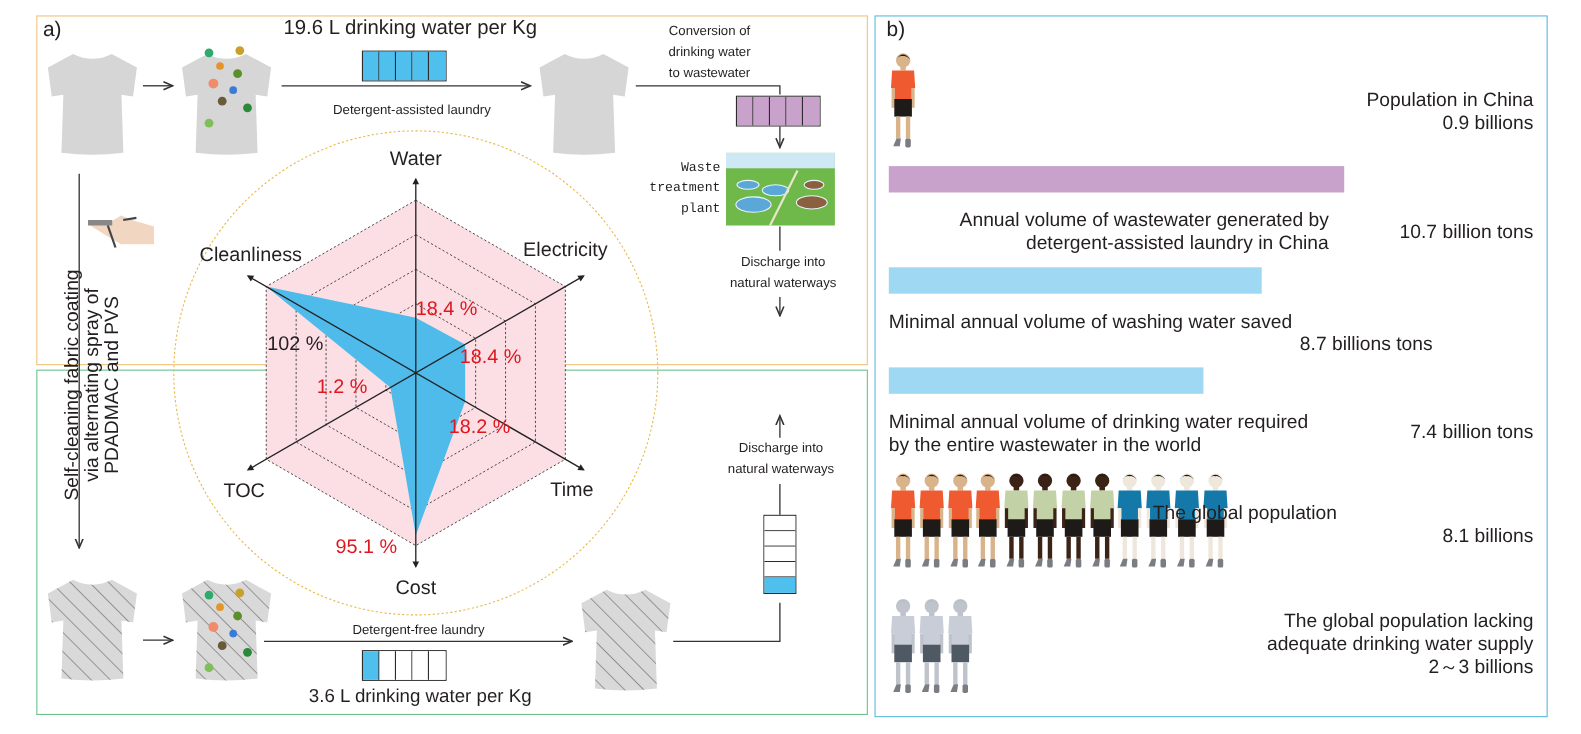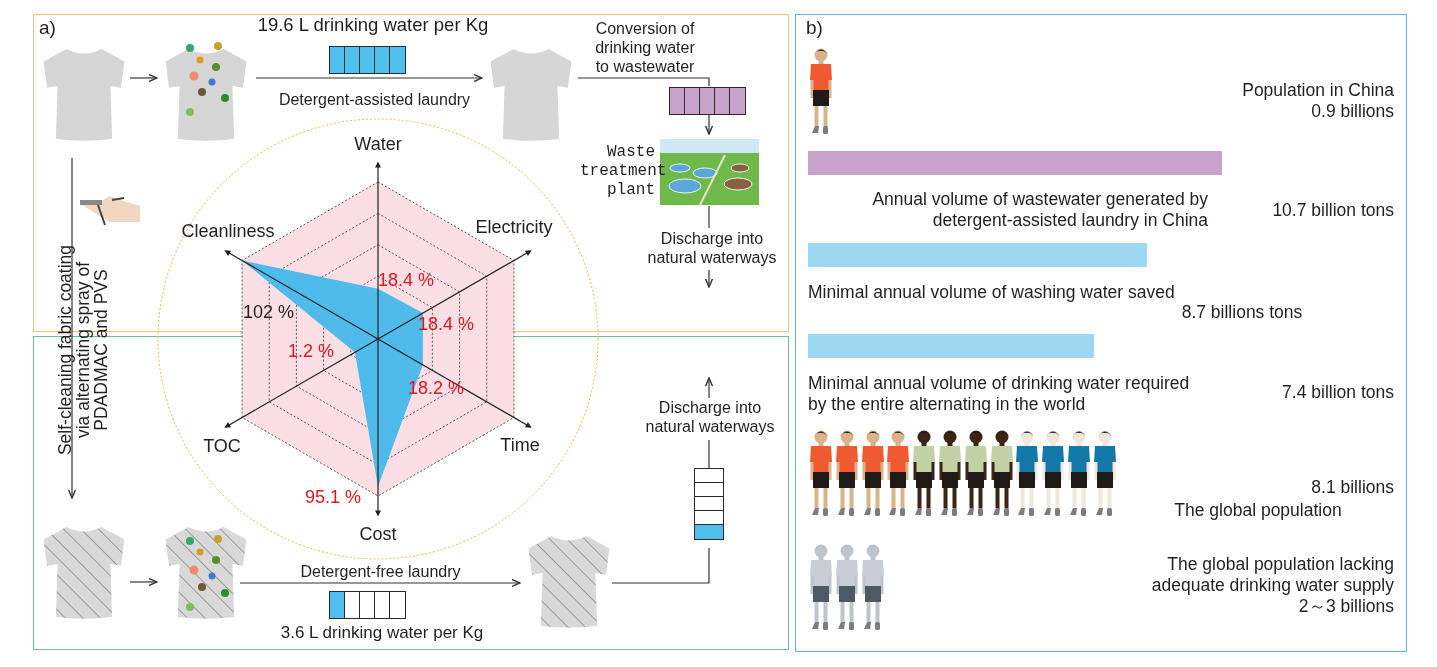--- a/index.html
+++ b/index.html
@@ -3,21 +3,21 @@
 <meta charset="utf-8">
 <style>
   html, body { margin:0; padding:0; background:#ffffff; }
   body { width:1437px; height:667px; position:relative; overflow:hidden;
          font-family:"Liberation Sans", "DejaVu Sans", sans-serif; color:#231f20; }
   .abs { position:absolute; }
   .box-a-top { left:33px; top:14px; width:756px; height:318px; border:1.5px solid #f0c27a; box-sizing:border-box; }
   .box-a-bot { left:33px; top:336px; width:756px; height:314px; border:1.5px solid #6cc28f; box-sizing:border-box; }
   .box-b { left:795px; top:14px; width:612px; height:638px; border:1.5px solid #5db7e0; box-sizing:border-box; }
   .panel-label { font-size:19px; }
-  .txt { font-size:16px; line-height:20px; white-space:nowrap; }
+  .txt { font-size:12px; line-height:20px; white-space:nowrap; }
   .txt-c { text-align:center; }
   .txt-r { text-align:right; }
   .cells { display:flex; border:1px solid #2b2b2b; }
   .cells span { display:block; width:15px; height:26px; border-right:1px solid #2b2b2b; box-sizing:border-box; }
   .cells span:last-child { border-right:none; }
   .cells.vert { flex-direction:column; }
   .cells.vert span { width:28px; height:14px; border-right:none; border-bottom:1px solid #2b2b2b; }
   .cells.vert span:last-child { border-bottom:none; }
   .bar { height:24px; }
   .b-label { font-size:17.5px; line-height:21px; }
@@ -243,21 +243,21 @@
     <div class="abs bar" style="left: 808px; top: 243px; width: 339.48px; background: rgb(158, 216, 243);"></div>
     <div class="abs b-label" style="left: 808px; top: 282px; width: 400px; text-align: left;">
       <div>Minimal annual volume of washing water saved</div>
     </div>
     <div class="abs b-val" style="left: 1135px; top: 290px; width: 214px; text-align: center; margin-top: 12px;">
       <div>8.7 billions tons</div>
     </div>
     <div class="abs bar" style="left: 808px; top: 334px; width: 285.66px; background: rgb(158, 216, 243);"></div>
     <div class="abs b-label" style="left: 808px; top: 373px; width: 400px; text-align: left;">
       <div>Minimal annual volume of drinking water required</div>
-      <div>by the entire alternating in the world</div>
+      <div>by the entire wastewater in the world</div>
     </div>
     <div class="abs b-val" style="left: 1180px; top: 382px; width: 214px; text-align: right;">
       <div>7.4 billion tons</div>
     </div>
     <svg width="26" height="92" style="position: absolute; left: 808px; top: 428px;">
       <circle cx="13" cy="9" r="6.5" fill="#d9b48a"></circle>
       <path d="M6.5,8 Q13,-1 19.5,8 Q16,4 13,5 Q9,4 6.5,8Z" fill="#1b1b1b"></path>
       <rect x="10.5" y="14" width="5" height="4" fill="#d9b48a"></rect>
       <path d="M3,18 L23,18 L24,34 L21,34 L21,44 L5,44 L5,34 L2,34Z" fill="#f05a30"></path>
       <rect x="2.5" y="34" width="3" height="18" fill="#d9b48a"></rect>
@@ -404,21 +404,21 @@
       <rect x="10.5" y="14" width="5" height="4" fill="#efe7dc"></rect>
       <path d="M3,18 L23,18 L24,34 L21,34 L21,44 L5,44 L5,34 L2,34Z" fill="#1478a8"></path>
       <rect x="2.5" y="34" width="3" height="18" fill="#efe7dc"></rect>
       <rect x="20.5" y="34" width="3" height="18" fill="#efe7dc"></rect>
       <rect x="5" y="44" width="16" height="16" fill="#1e1a18"></rect>
       <rect x="6.5" y="60" width="4" height="20" fill="#efe7dc"></rect>
       <rect x="15.5" y="60" width="4" height="20" fill="#efe7dc"></rect>
       <path d="M4,87 L7,80 L11,80 L10,87Z" fill="#7a7d82"></path>
       <rect x="15" y="80" width="5" height="8" rx="1.5" fill="#7a7d82"></rect>
     </svg>
-    <div class="abs b-label" style="left: 1086px; top: 456px; width: 344px; text-align: center; margin-top: 44px;">
+    <div class="abs b-label" style="left: 1048px; top: 456px; width: 344px; text-align: left;">
       <div>The global population</div>
     </div>
     <div class="abs b-val" style="left: 1150px; top: 477px; width: 244px; text-align: right;">
       <div>8.1 billions</div>
     </div>
     <svg width="26" height="92" style="position: absolute; left: 808px; top: 542px;">
       <circle cx="13" cy="9" r="6.5" fill="#bfc3cc"></circle>
       <path d="M6.5,8 Q13,-1 19.5,8 Q16,4 13,5 Q9,4 6.5,8Z" fill="#b8bcc4"></path>
       <rect x="10.5" y="14" width="5" height="4" fill="#bfc3cc"></rect>
       <path d="M3,18 L23,18 L24,34 L21,34 L21,44 L5,44 L5,34 L2,34Z" fill="#c9cdd8"></path>

